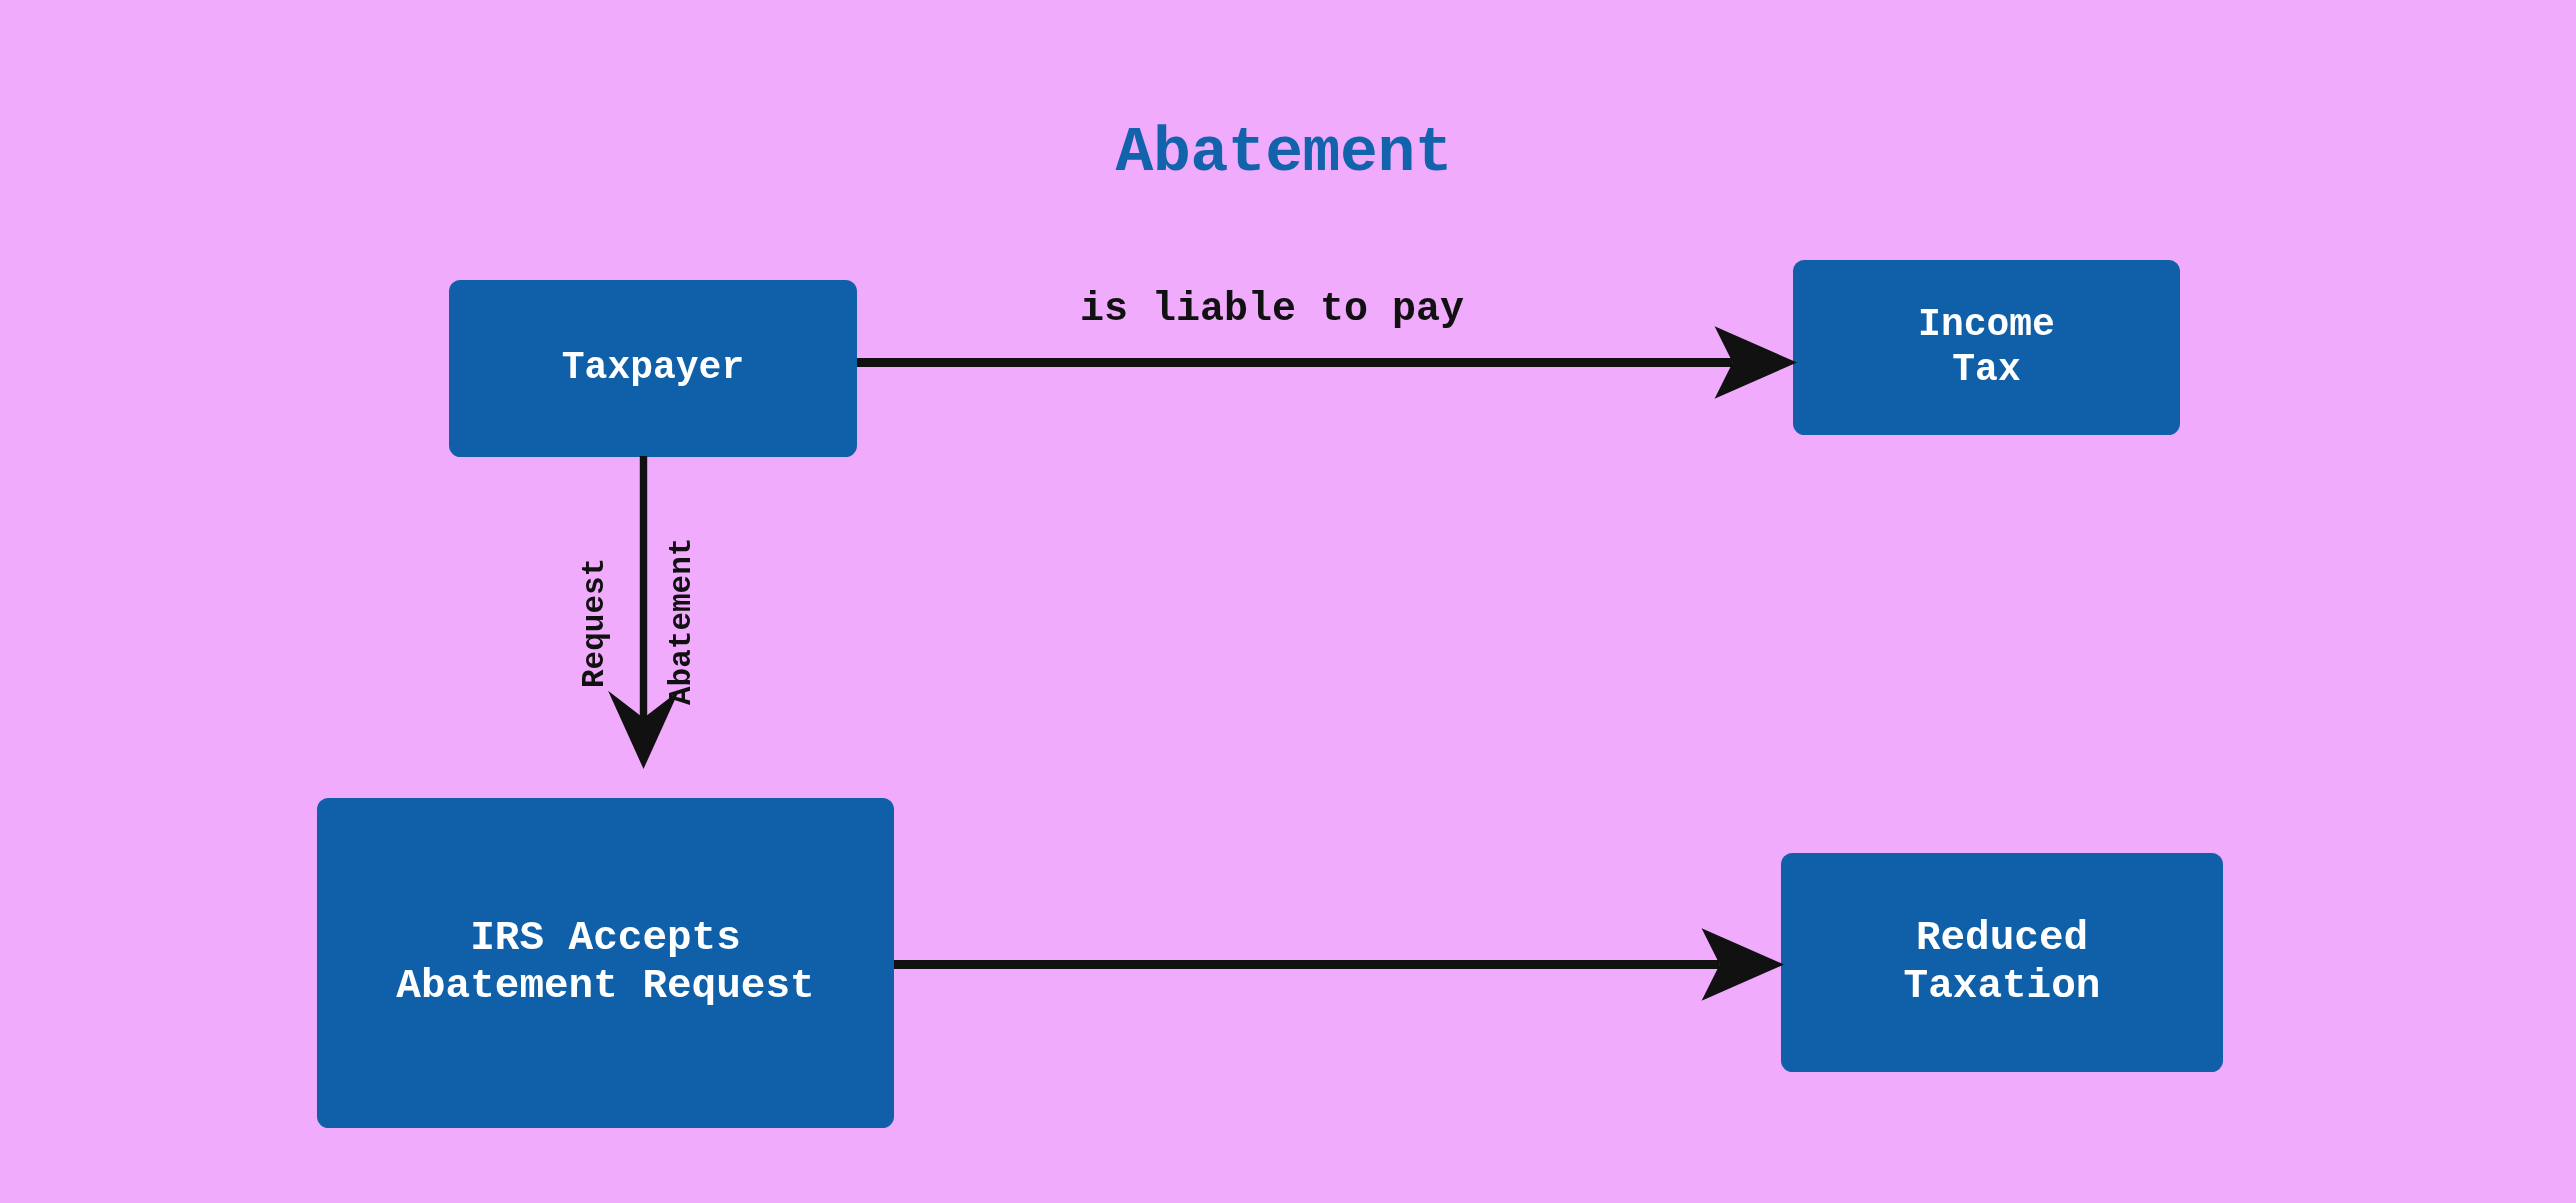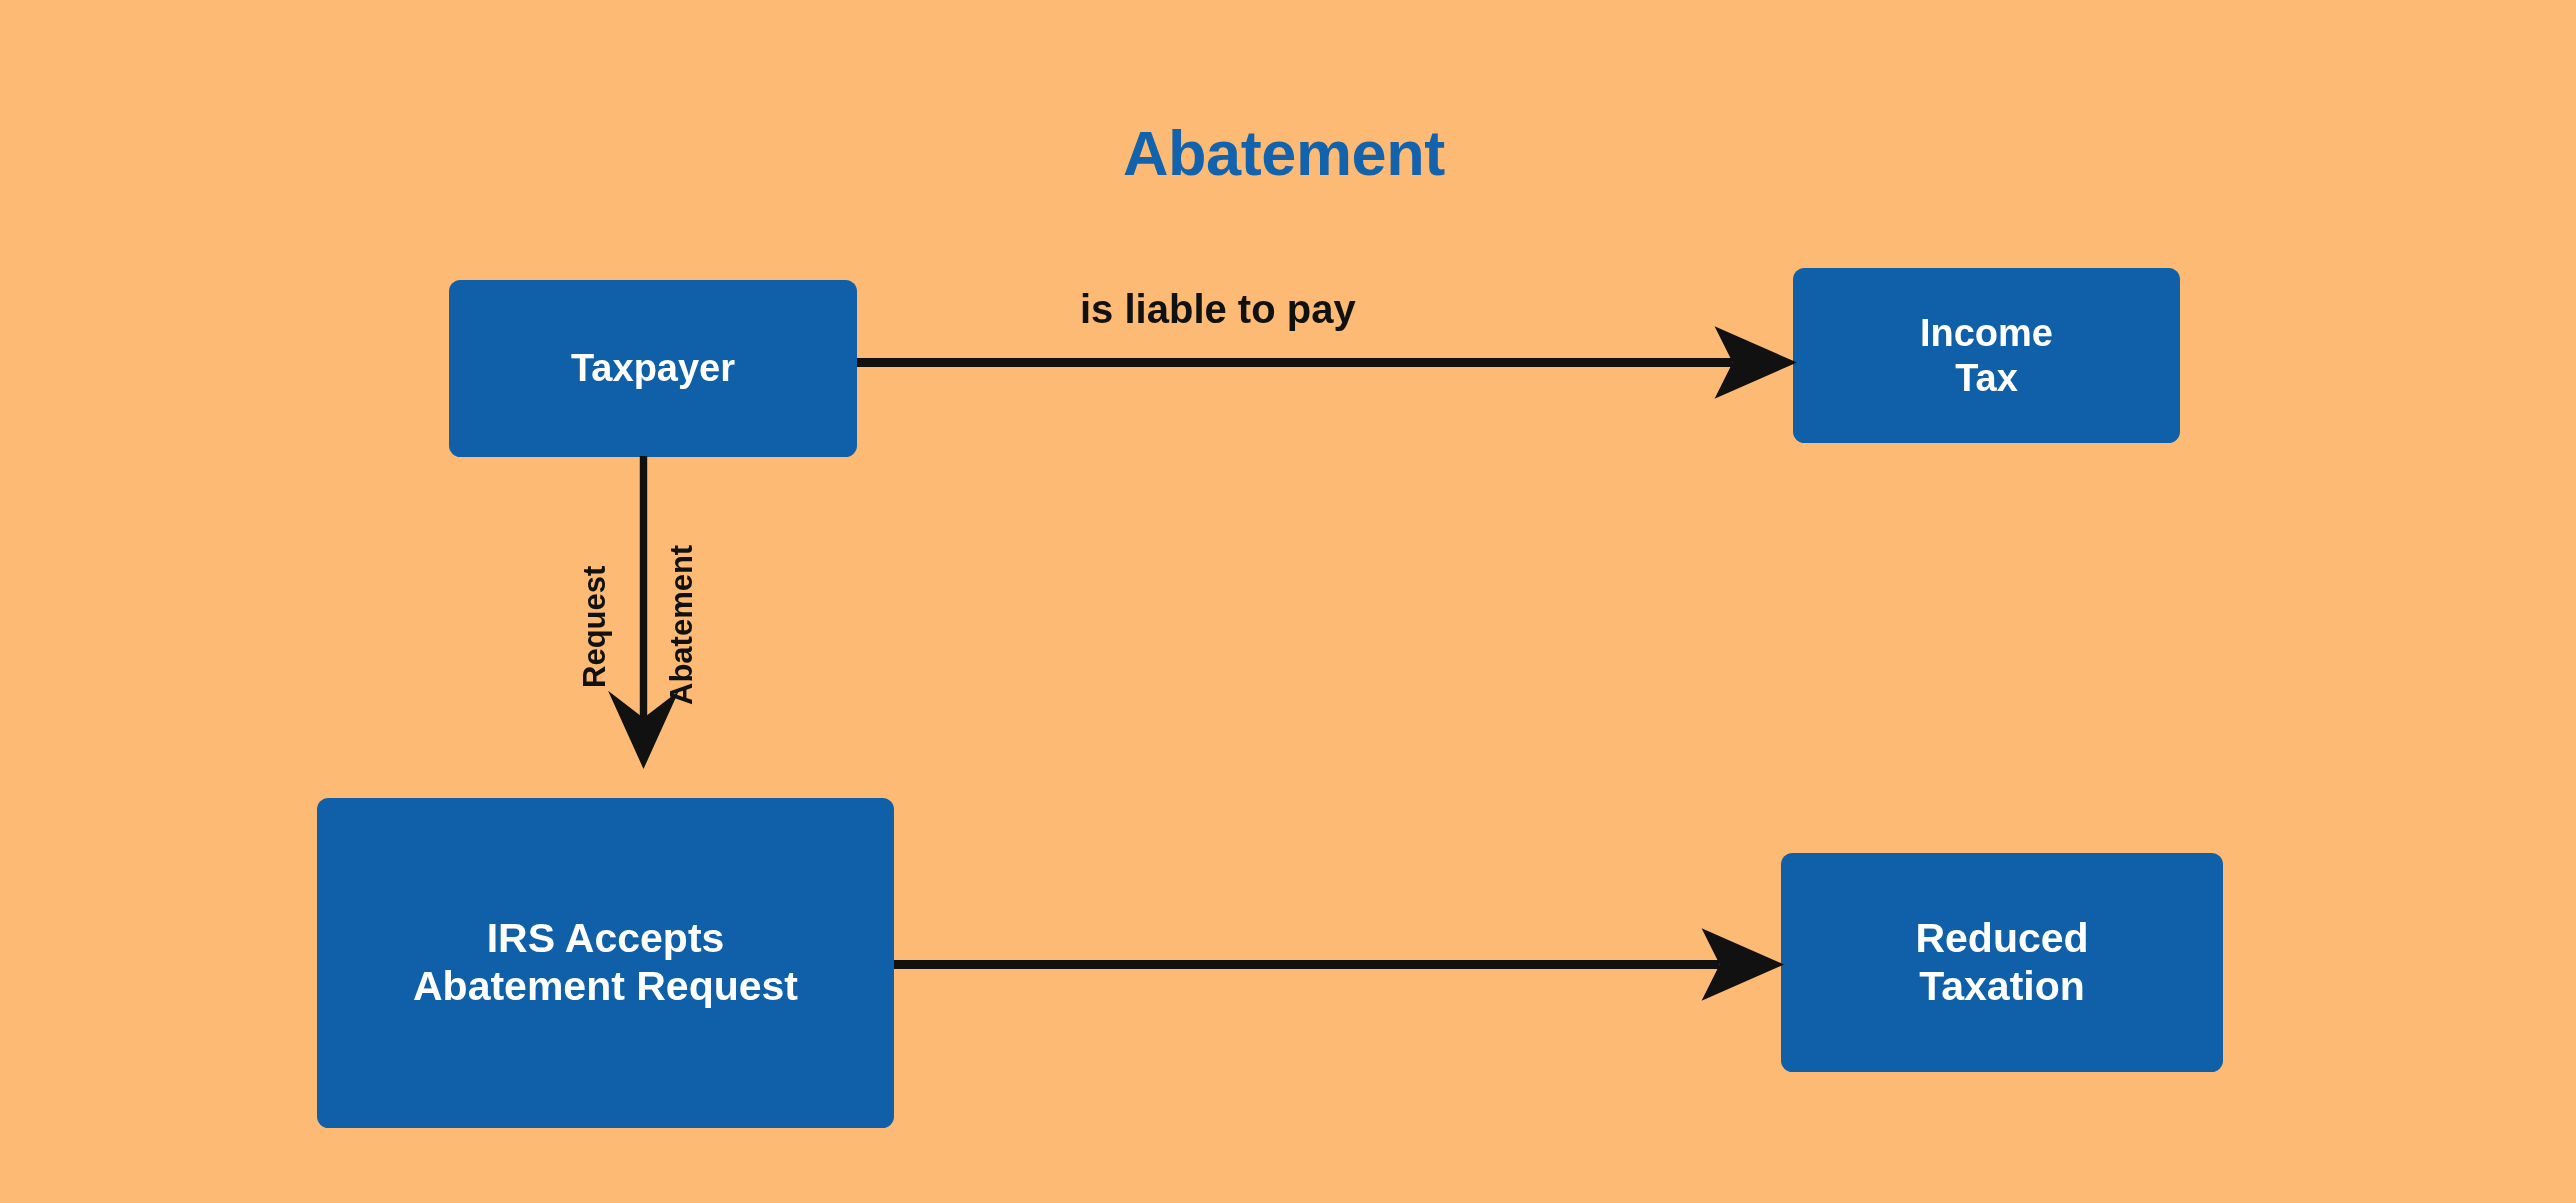--- a/index.html
+++ b/index.html
@@ -10,21 +10,22 @@
     width: 2576px;
     height: 1204px;
     background: #f1f1f1;
     font-family: "Liberation Sans", sans-serif;
     overflow: hidden;
   }
   #canvas {
     position: relative;
     width: 2576px;
     height: 1204px;
-    background: #fdba74;
+    background: #f0abfc;
+    font-family: Liberation Mono, monospace;
   }
   .diagram-title {
     position: absolute;
     left: 0;
     top: 122px;
     width: 2576px;
     text-align: center;
     color: #1263ab;
     font-size: 63px;
     font-weight: bold;
@@ -51,21 +52,21 @@
     box-sizing: border-box;
   }
   .node span { display: block; white-space: pre-line; }
 
   #node-taxpayer {
     left: 449px;  top: 280px;  width: 408px; height: 177px;
     font-size: 38px;
     text-align: center;
   }
   #node-income-tax {
-    left: 1793px; top: 268px;  width: 387px; height: 175px;
+    left: 1793px; top: 260px;  width: 387px; height: 175px;
     font-size: 38px;
   }
   #node-irs-accepts {
     left: 317px;  top: 798px;  width: 577px; height: 330px;
     font-size: 41px;
   }
   #node-reduced-taxation {
     left: 1781px; top: 853px; width: 442px; height: 219px;
     font-size: 41px;
   }

